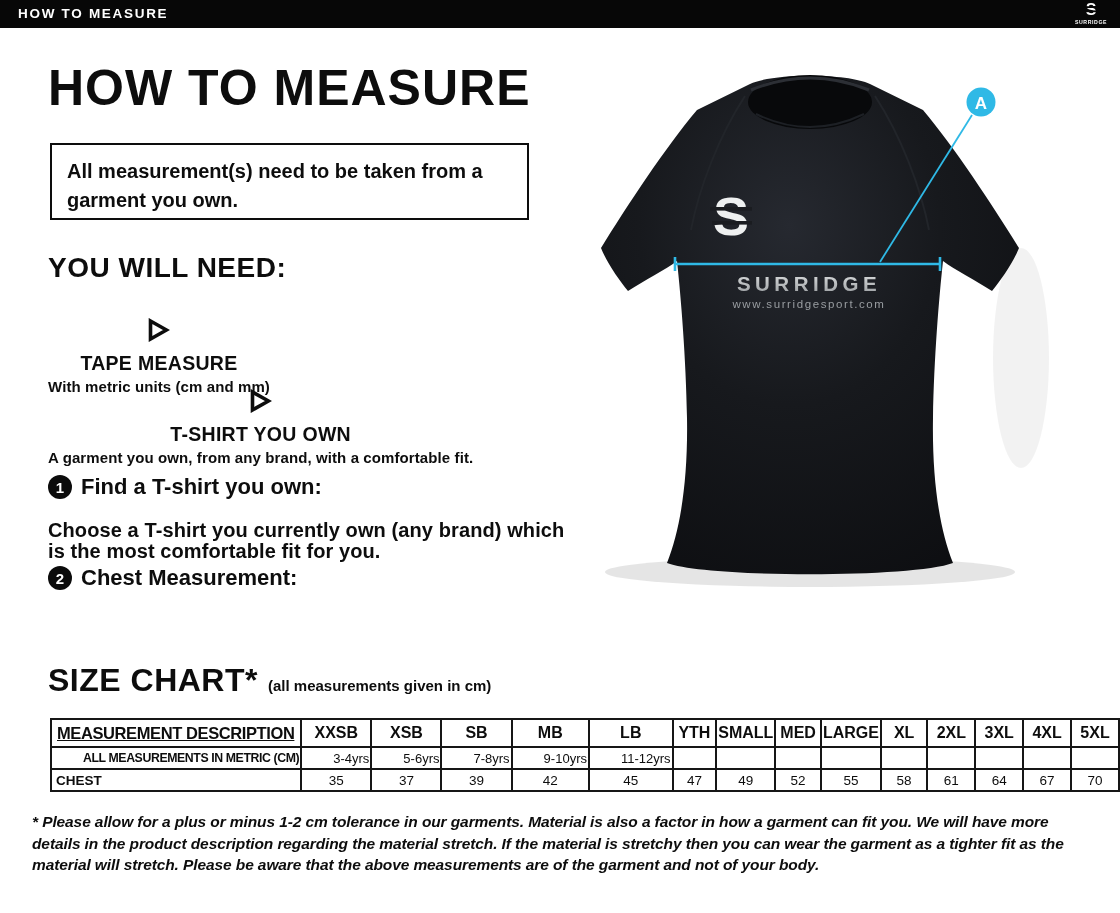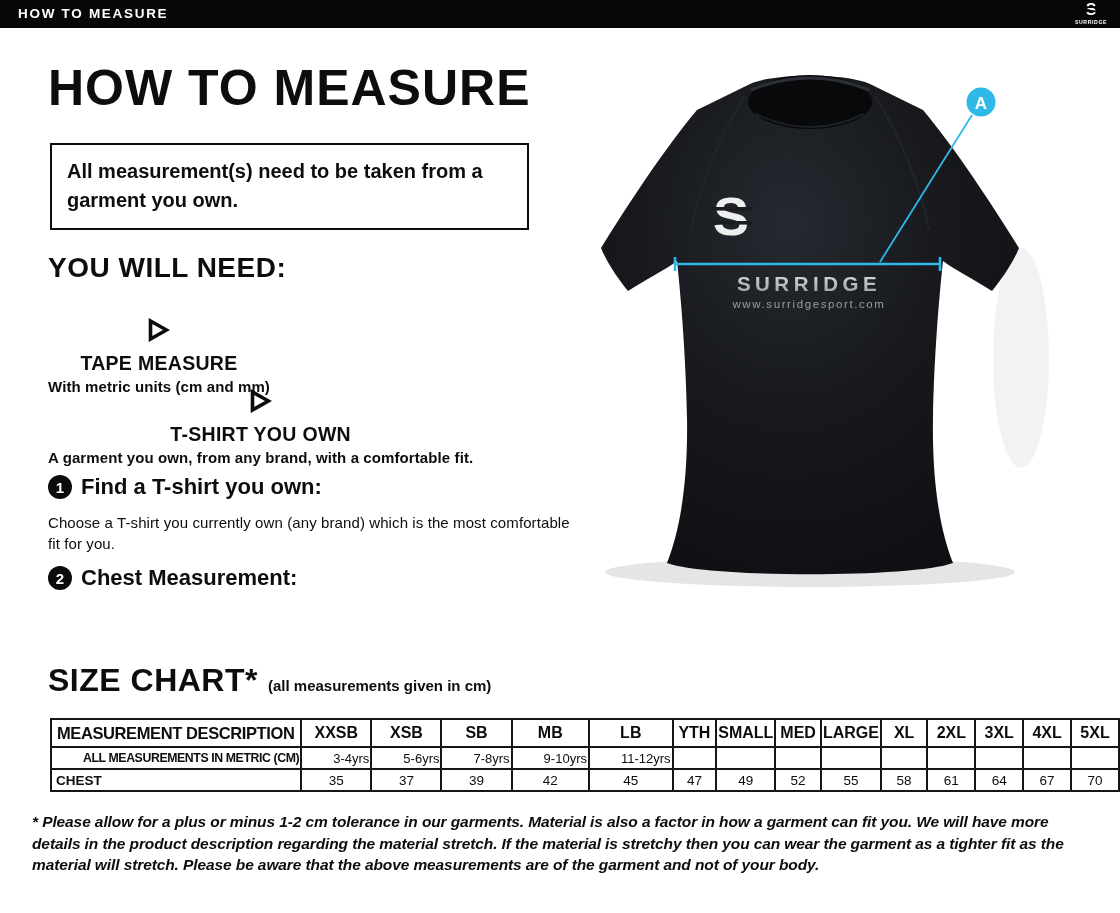--- a/index.html
+++ b/index.html
@@ -10,42 +10,42 @@
   }
   
   .topbar{position:absolute;left:0;top:0;width:1120px;height:28px;background:#070707;}
   .topbar-title{position:absolute;left:18px;top:0;line-height:28px;color:#fff;
     font-size:13.5px;font-weight:700;letter-spacing:1.7px;}
   .topbar-logo{position:absolute;right:7px;top:1px;width:44px;height:26px;}
   
   .page-title{position:absolute;left:48px;top:62px;margin:0;font-size:50px;font-weight:800;
     letter-spacing:1px;line-height:1.05;}
   .notice-box{position:absolute;left:50px;top:143px;width:479px;box-sizing:border-box;
-    border:2.5px solid #0d0d0d;padding:12px 15px 13px 15px;
+    border:2.5px solid #0d0d0d;padding:12px 15px 3px 15px;
     font-size:20px;line-height:29px;font-weight:700;}
   .ywn-heading{position:absolute;left:48px;top:252px;font-size:28px;font-weight:800;letter-spacing:0.5px;}
   .need-item{position:absolute;left:48px;}
   #need-1{top:318px;} #need-2{top:389px;}
   .need-head{display:flex;align-items:center;gap:10px;font-size:19.5px;font-weight:800;letter-spacing:0.3px;flex-direction:column;}
   .tri-icon svg{display:block;}
   .need-desc{margin-top:3px;font-size:15px;font-weight:700;letter-spacing:0.1px;}
   .step{position:absolute;left:48px;width:530px;}
   #step-1{top:474px;} #step-2{top:565px;}
   .step-head{display:flex;align-items:center;gap:9px;font-size:22px;font-weight:800;}
   .step-num{width:24px;height:24px;border-radius:50%;background:#0b0b0b;color:#fff;
     font-size:15px;font-weight:700;display:flex;align-items:center;justify-content:center;flex:0 0 24px;}
-  .step-desc{margin-top:12px;font-size:15px;font-weight:400;line-height:21px;letter-spacing:0.1px;}
+  .step-desc{margin-top:20px;font-size:20px;font-weight:700;line-height:21px;letter-spacing:0.1px;}
   
   .size-chart-head{position:absolute;left:48px;top:662px;display:flex;align-items:baseline;gap:10px;text-align:right;}
   .sc-title{font-size:32px;font-weight:800;letter-spacing:0.5px;}
   .sc-sub{font-size:15px;font-weight:700;}
   table.size-table{position:absolute;left:50px;top:718px;border-collapse:collapse;table-layout:fixed;}
   .size-table th,.size-table td{border:2px solid #161616;overflow:hidden;white-space:nowrap;}
   .size-table thead th{height:24px;font-size:16px;font-weight:700;text-align:center;}
-  .size-table thead th.desc{font-size:16.5px;letter-spacing:-0.4px;text-align:left;padding-left:5px;}
+  .size-table thead th.desc{font-size:16.5px;letter-spacing:-0.4px;text-align:left;padding-left:5px;text-decoration:underline;}
   .size-table tbody td{height:18px;font-size:13.5px;font-weight:400;text-align:center;}
   .size-table tbody td.desc{text-align:left;padding-left:4px;}
   .size-table tbody tr.metric td{font-size:13px;padding-left:31px;}
   .size-table tbody tr.metric td.desc{font-size:12.3px;font-weight:700;letter-spacing:-0.4px;}
   .size-table tbody tr.chest td.desc{font-size:13.5px;font-weight:700;}
   
   .footnote{position:absolute;left:32px;top:811px;width:1046px;
     font-size:15.5px;font-style:italic;font-weight:700;line-height:21.5px;letter-spacing:-0.1px;}
   
   .shirt-figure{position:absolute;left:593px;top:58px;width:484px;height:600px;}

